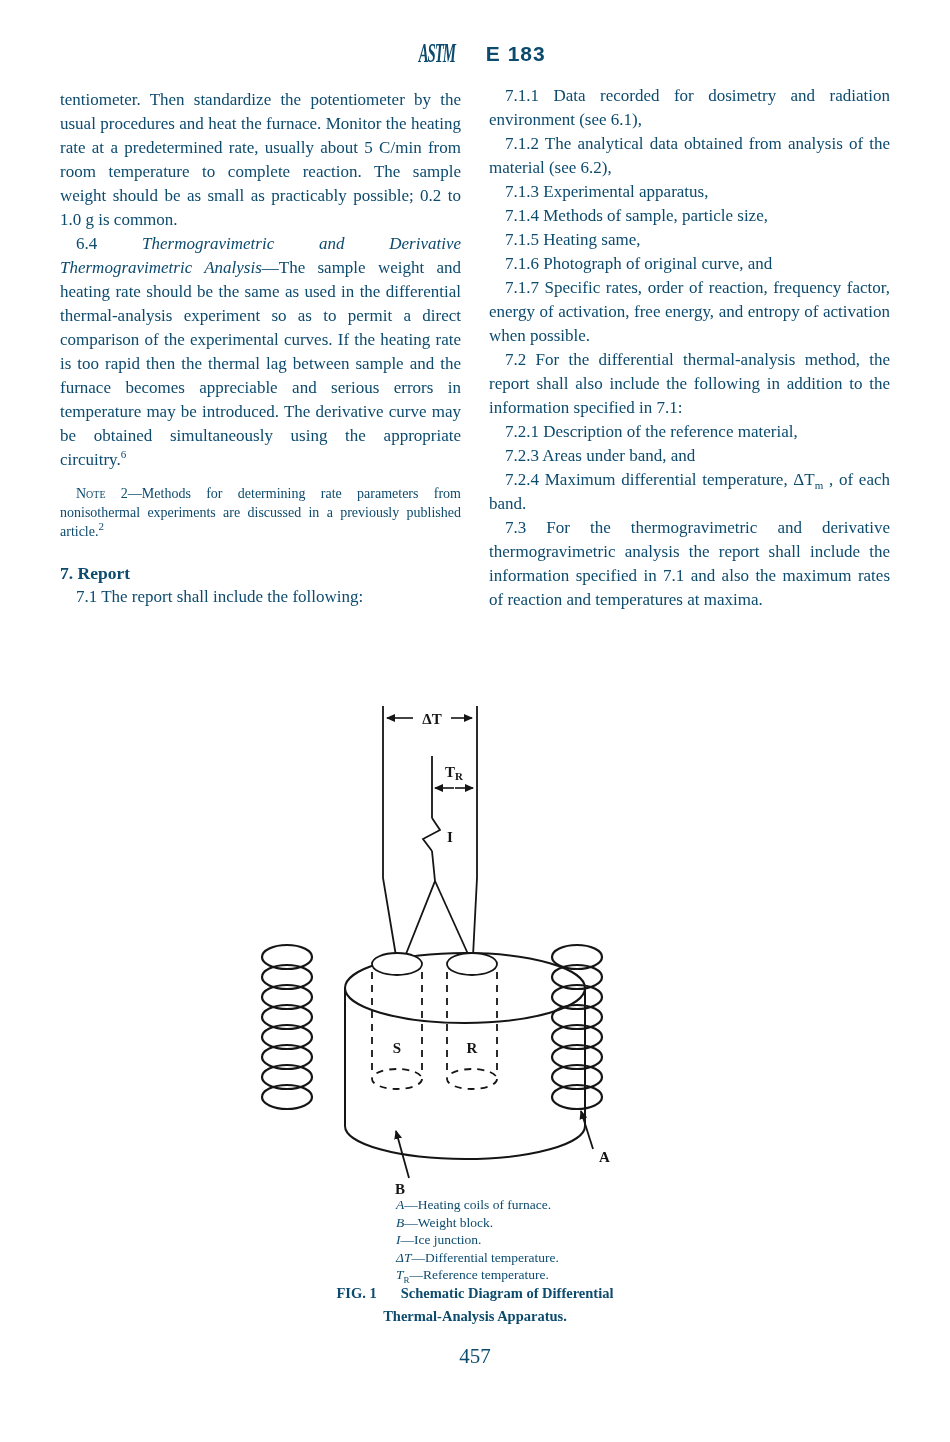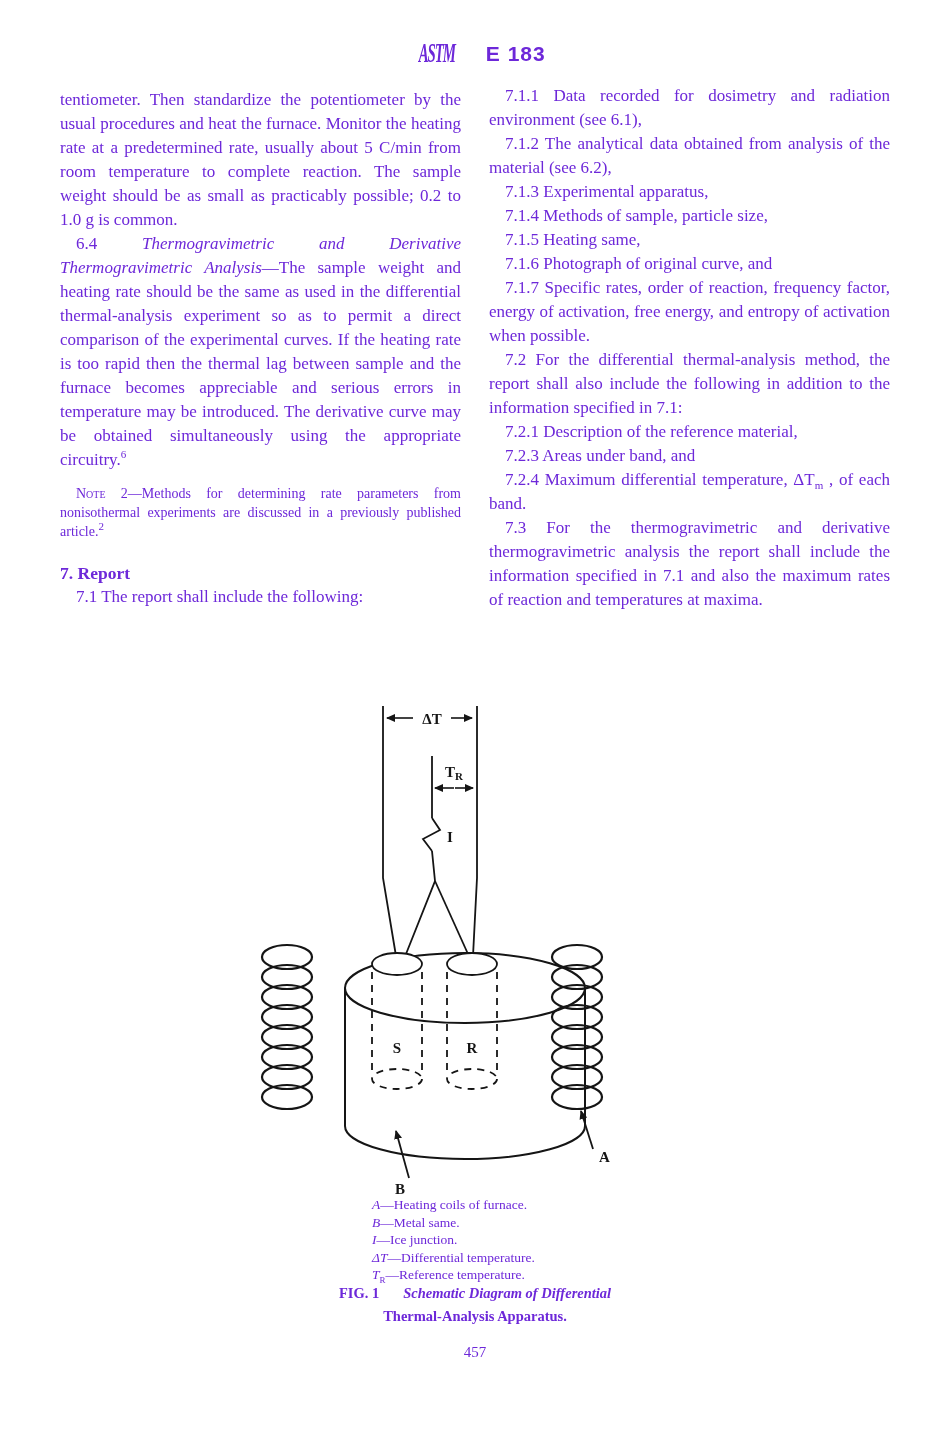--- a/index.html
+++ b/index.html
@@ -1,18 +1,18 @@
 <!DOCTYPE html>
 <html><head>
 <meta charset="utf-8">
 <style>
   html,body { margin:0; padding:0; background:#ffffff; }
   .page {
     position:relative; width:950px; height:1442px; background:#ffffff;
-    font-family:"Liberation Serif", serif; color:#6d28d9; overflow:hidden;
+    font-family:"Liberation Serif", serif; color:#0c4a6e; overflow:hidden;
   }
   .header {
     position:absolute; top:38px; left:0; width:100%;
     display:flex; justify-content:center; align-items:center; gap:16px;
   }
   .logo {
     font-family:"Liberation Serif", serif; font-weight:bold; font-style:italic;
     font-size:27px; transform:scaleX(.55); letter-spacing:-2px; display:inline-block;
   }
   .doc-code {
@@ -24,26 +24,26 @@
   .col p { margin:0; text-indent:16px; }
   .col p.no-indent { text-indent:0; }
   .col i { font-style:italic; }
   sup { font-size:11px; line-height:0; }
   sub { font-size:11px; line-height:0; }
   .note { font-size:14px; line-height:19px; margin-top:12px !important; text-indent:14px; }
   .note .sc { font-variant:small-caps; }
   .sec-heading { font-weight:bold; margin-top:20px !important; text-indent:0 !important; text-align:left; font-size:17.5px; }
   .figure-svg { position:absolute; left:250px; top:698px; }
   .figure-svg text { fill:#151515; stroke:none; font:600 15px "Liberation Serif", serif; }
-  .legend { position:absolute; left:372px; top:1196px; font-size:13.5px; line-height:17.5px; }
+  .legend { position:absolute; left:396px; top:1196px; font-size:13.5px; line-height:17.5px; }
   .legend i { font-style:italic; }
   .legend sub { font-size:9px; }
   .caption { position:absolute; left:0; top:1282px; width:950px; text-align:center; font-weight:bold; font-size:14.5px; line-height:23px; }
-  .cap-gap { margin-left:24px;font-style:italic; }
-  .page-number { position:absolute; top:1344px; left:0; width:100%; text-align:center; font-size:15px; }
+  .cap-gap { margin-left:24px; }
+  .page-number { position:absolute; top:1344px; left:0; width:100%; text-align:center; font-size:21px; }
 </style>
 </head>
 <body>
 
 <div class="page">
 
   <div class="header">
     <span class="logo">ASTM</span>
     <span class="doc-code">E 183</span>
   </div>
@@ -150,21 +150,21 @@
     <text x="195" y="79"><tspan>T</tspan><tspan font-size="11" dy="3">R</tspan></text>
     <text x="197" y="144">I</text>
     <text x="147" y="355" text-anchor="middle">S</text>
     <text x="222" y="355" text-anchor="middle">R</text>
     <text x="349" y="464">A</text>
     <text x="150" y="496" text-anchor="middle">B</text>
   </svg>
 
   <div class="legend">
     <div><i>A</i><sub></sub><span>—Heating coils of furnace.</span></div>
-    <div><i>B</i><sub></sub><span>—Metal same.</span></div>
+    <div><i>B</i><sub></sub><span>—Weight block.</span></div>
     <div><i>I</i><sub></sub><span>—Ice junction.</span></div>
     <div><i>ΔT</i><sub></sub><span>—Differential temperature.</span></div>
     <div><i>T</i><sub>R</sub><span>—Reference temperature.</span></div>
   </div>
 
   <div class="caption">
     <div><span>FIG. 1</span><span class="cap-gap">Schematic Diagram of Differential</span></div>
     <div>Thermal-Analysis Apparatus.</div>
   </div>
 

